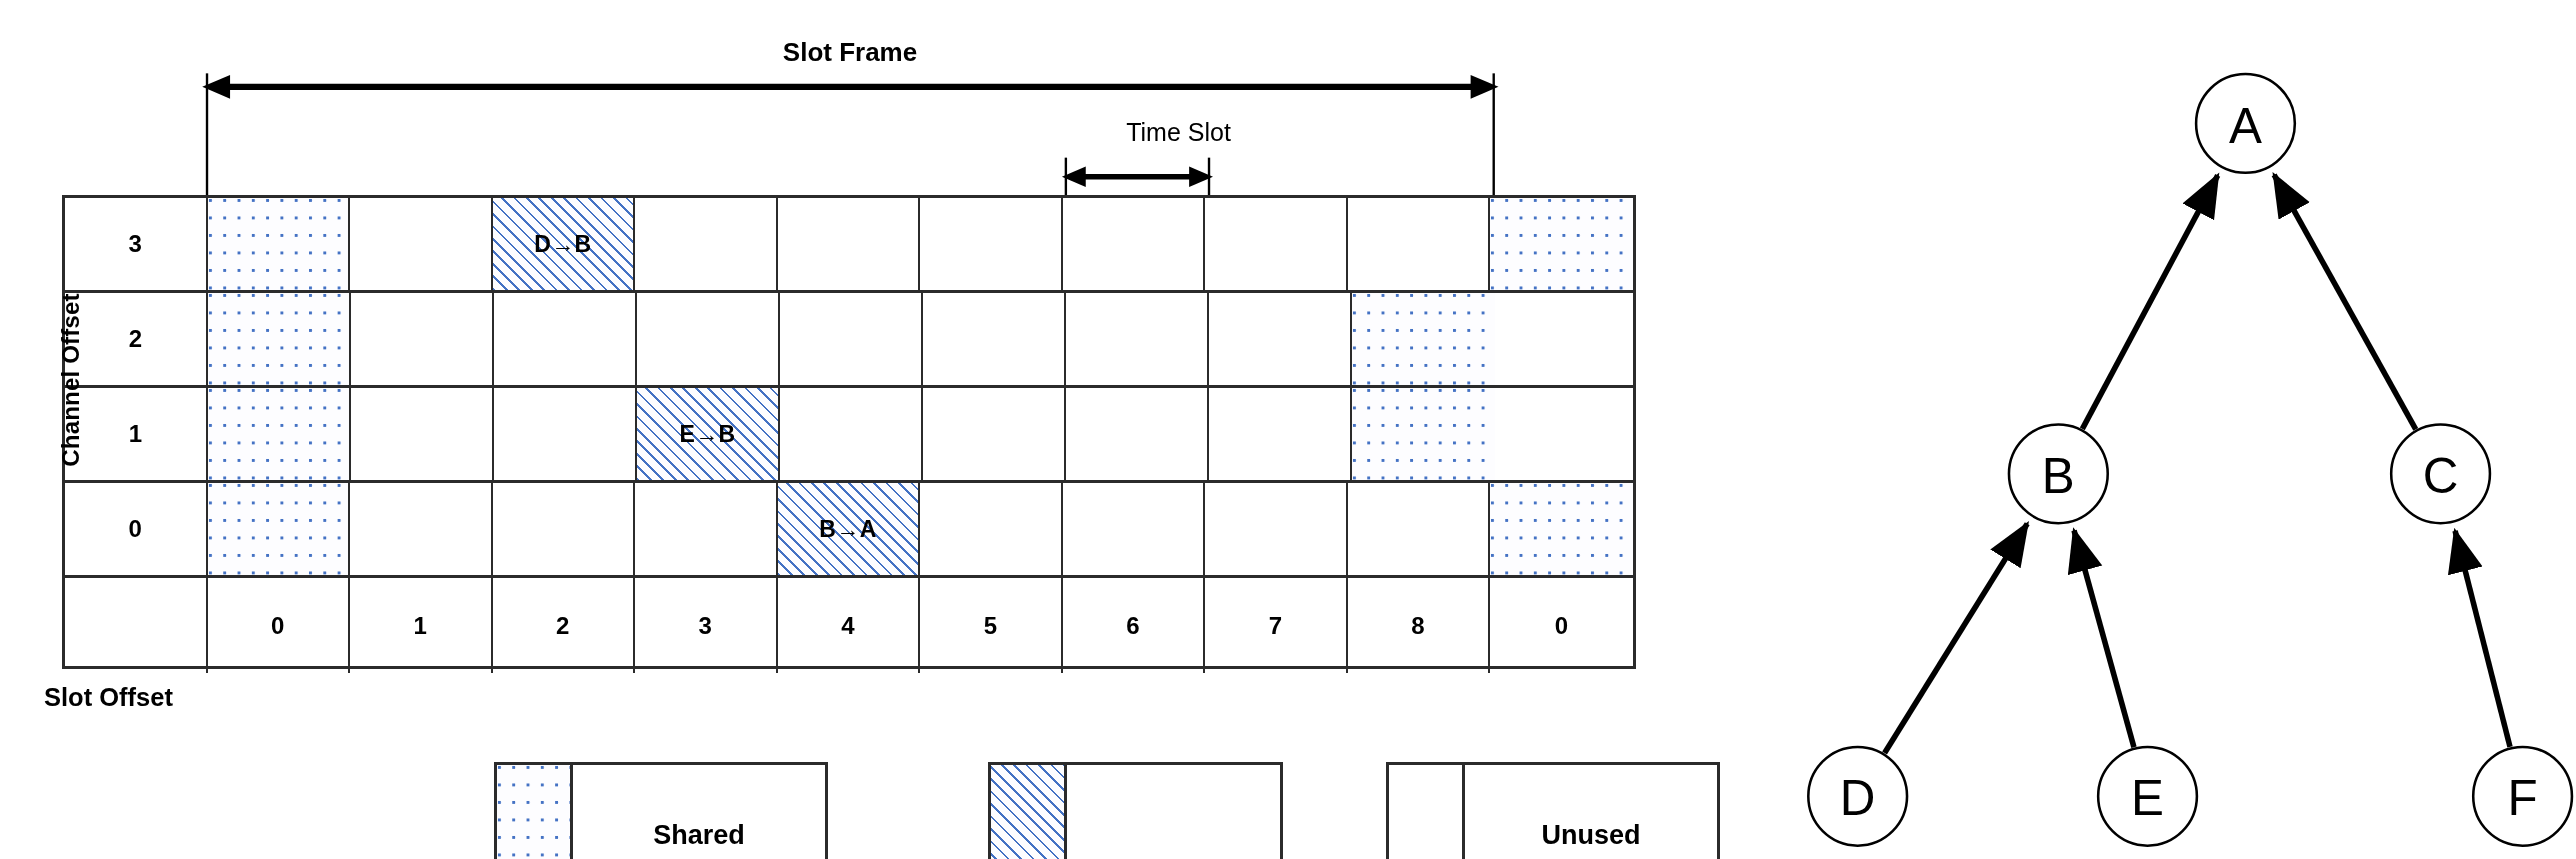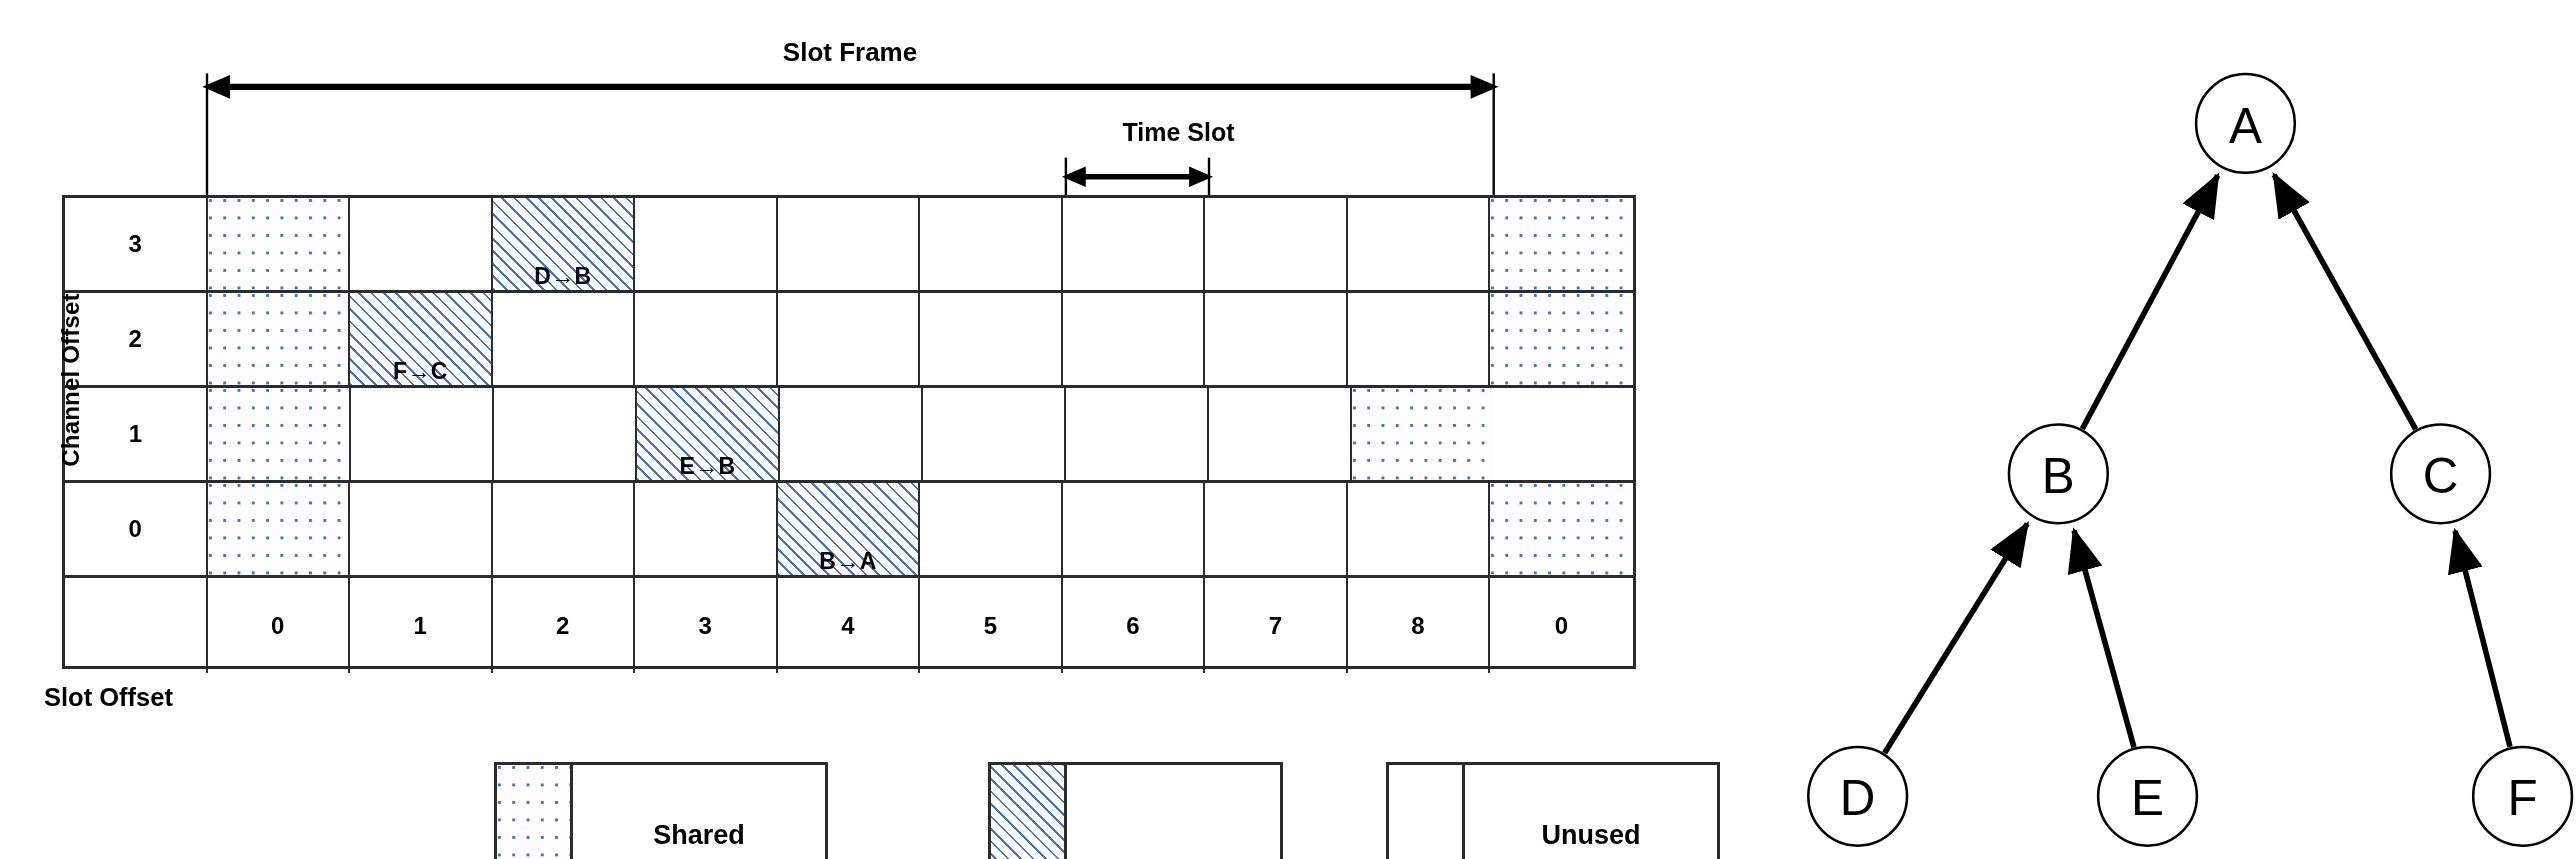--- a/index.html
+++ b/index.html
@@ -28,41 +28,40 @@
   
   .fill-shared{
     background-color:#fdfdff;
     background-image:radial-gradient(circle at 2.4px 2.4px, #4472c4 1.8px, transparent 1.9px);
     background-size:14.3px 17.5px;
   }
   .fill-dedicated{
     background-color:#fdfdff;
     background-image:repeating-linear-gradient(45deg,
         #4472c4 0px, #4472c4 1.9px, transparent 1.9px, transparent 8.8px);
-    align-items:flex-end;
   }
   .fill-unused{background:#ffffff;}
   .celltext{position:relative;z-index:2;font-size:23px;font-weight:bold;
             color:#000;white-space:nowrap;}
 
   
   #channel-offset-title{
     position:absolute;left:-49px;top:334px;width:239px;
     transform:rotate(-90deg);transform-origin:center center;
     text-align:center;font-size:24px;font-weight:bold;letter-spacing:0.2px;}
   #slot-offset-title{position:absolute;left:44px;top:651px;width:1574px;
     text-align:left;font-size:25.5px;font-weight:bold;}
 
   
   #slotframe-group{position:absolute;left:0;top:0;width:1688px;height:167px;}
   #slotframe-label{position:absolute;left:205px;top:4.8px;width:1290px;
       text-align:center;font-size:26px;font-weight:bold;}
   
   #timeslot-label{position:absolute;left:1059px;top:86px;width:239px;
-      text-align:center;font-size:25px;font-weight:bold;}
+      text-align:center;font-size:25px;font-weight:normal;}
 
   
   #legend{position:absolute;left:494px;top:726px;height:119px;}
   .legend-item{position:absolute;top:4px;height:146px;
       border:3.2px solid #2b2b2b;box-sizing:border-box;display:flex;}
   .legend-swatch{width:76px;border-right:3.2px solid #2b2b2b;box-sizing:border-box;}
   .legend-label{flex:1;display:flex;align-items:center;justify-content:center;
       font-size:27px;font-weight:bold;padding:0 14.3px;white-space:nowrap;}
 
   
@@ -113,23 +112,20 @@
         <div class="mcell slot fill-unused"></div>
         <div class="mcell slot fill-unused"></div>
         <div class="mcell slot fill-unused"></div>
         <div class="mcell slot fill-unused"></div>
         <div class="mcell slot fill-unused"></div>
         <div class="mcell slot fill-shared"></div>
       </div>
       <div class="mrow data">
         <div class="mcell rowlabel">2</div>
         <div class="mcell slot fill-shared"></div>
-        <div class="mcell slot fill-dedicated">
-          <span class="celltext">F→C</span>
-        </div>
         <div class="mcell slot fill-unused"></div>
         <div class="mcell slot fill-unused"></div>
         <div class="mcell slot fill-unused"></div>
         <div class="mcell slot fill-unused"></div>
         <div class="mcell slot fill-unused"></div>
         <div class="mcell slot fill-unused"></div>
         <div class="mcell slot fill-unused"></div>
         <div class="mcell slot fill-shared"></div>
       </div>
       <div class="mrow data">

